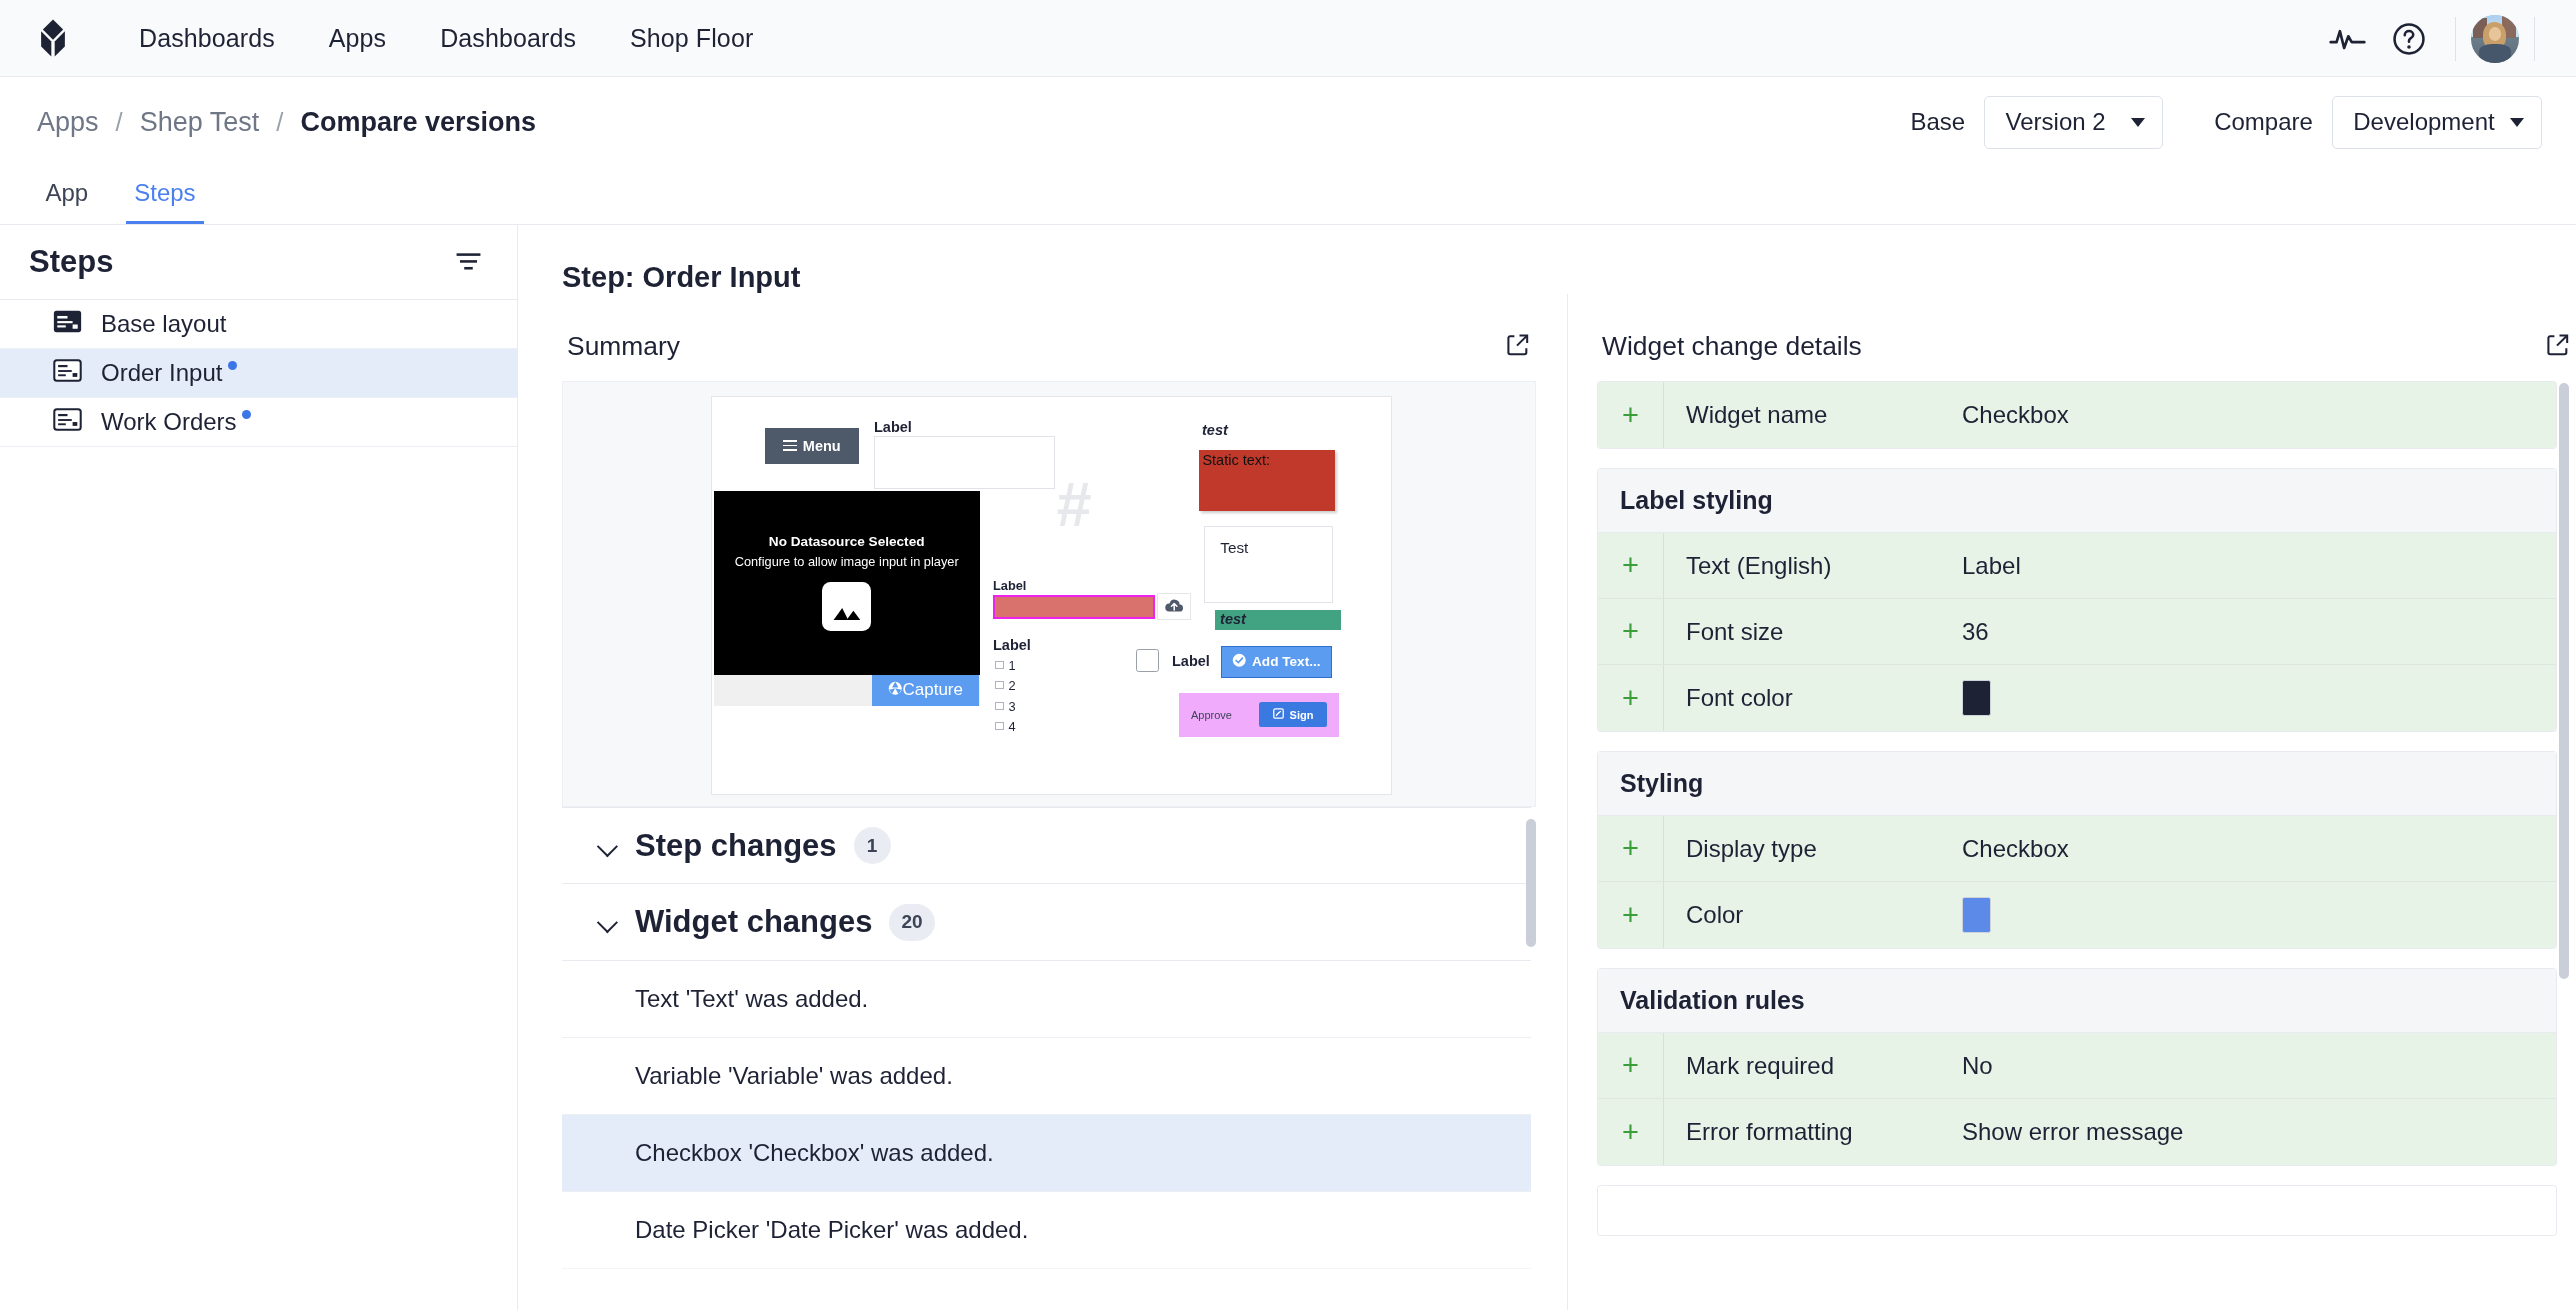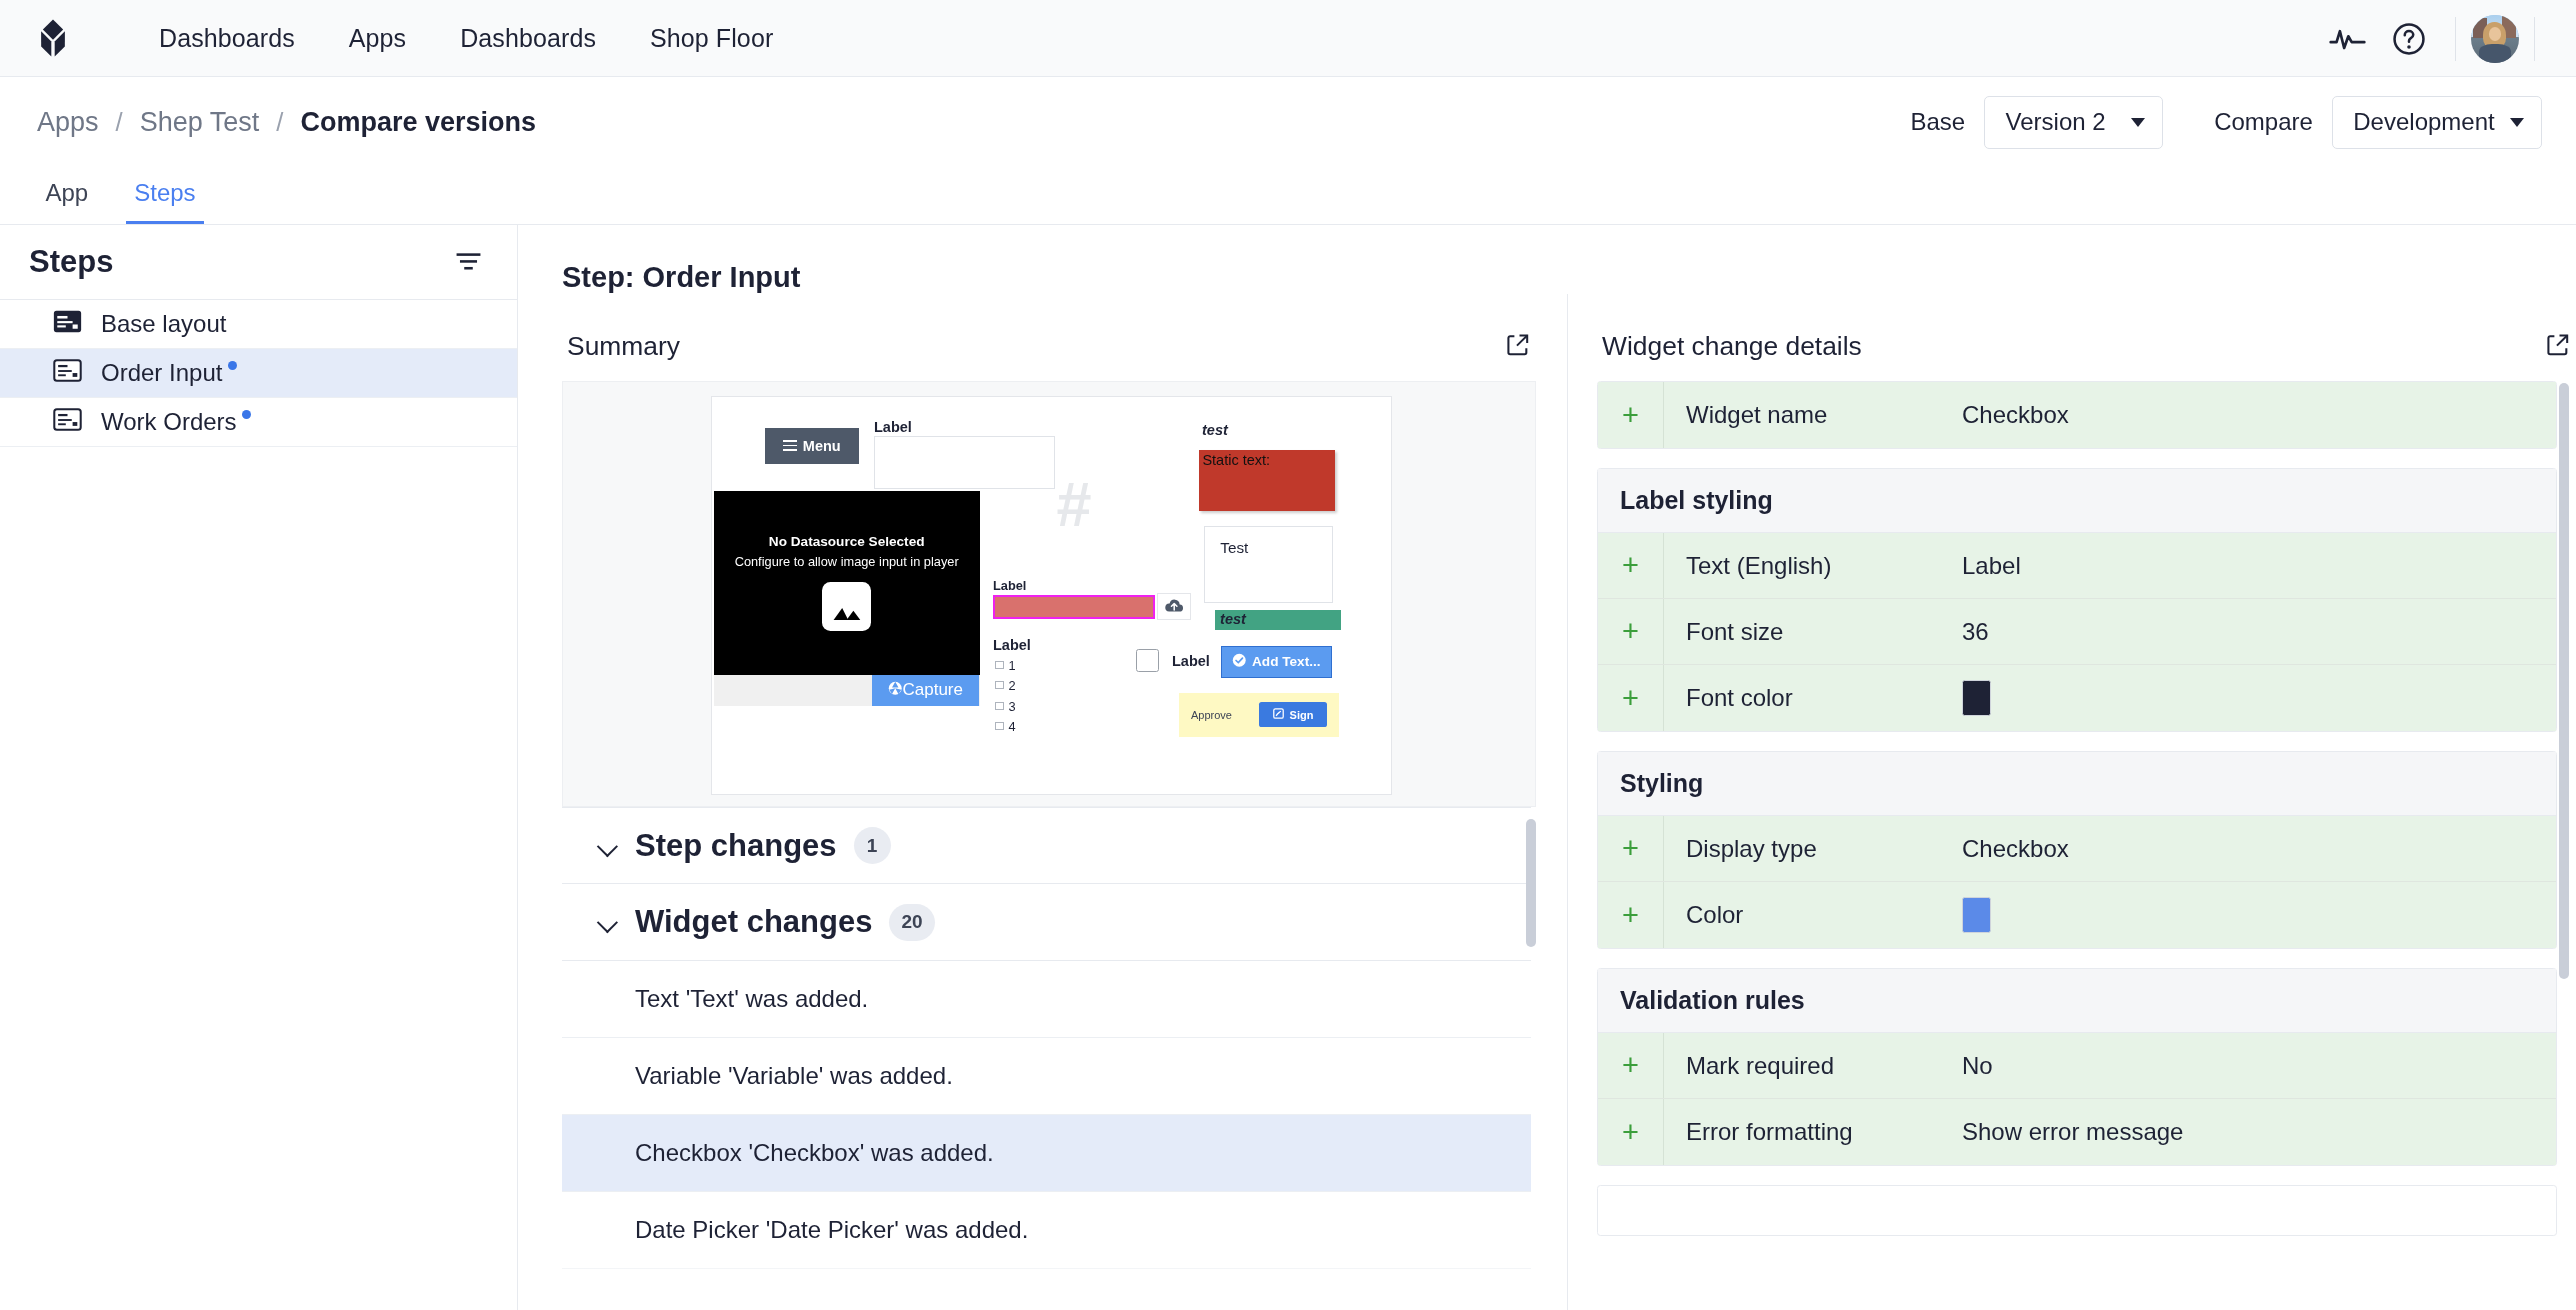--- a/index.html
+++ b/index.html
@@ -10,21 +10,20 @@
     color: #1e2235;
     overflow: hidden;
   }
 
   
   .topnav {
     height: 77px; background: #f9fafb;
     border-bottom: 0.9px solid #e7eaef;
     display: flex; align-items: center; padding: 0 31px;
     position: relative;
-    gap: 20px;
   }
   .logo { width: 44px; height: 44px; margin-right: 37px; flex: 0 0 auto; }
   .topnav-links { display: flex; align-items: center; gap: 0px; }
   .topnav-link {
     font-size: 25px; color: #1e2235; padding: 0 27px;
     letter-spacing: 0.1px; white-space: nowrap; cursor: pointer;
   }
   .topnav-right {
     position: absolute; right: 25.6px; top: 0; height: 77px;
     display: flex; align-items: center; gap: 0;
@@ -170,21 +169,21 @@
   .pv-red { background: #c0392b; color: #111; font-size: 14.5px; padding: 2.6px 3.4px;
      box-shadow: 1.7px 1.7px 2.6px rgba(0,0,0,.2); }
   .pv-testbox { border: 0.9px solid #e0e3e8; background:#fff; font-size: 15.3px;
      color:#1e2235; padding: 12px 0 0 15.3px; }
   .pv-green { background: #42a383; color:#1e2235; font-style: italic; font-size: 14.5px;
      font-weight:700; padding: 1.7px 5.1px; }
   .pv-bigcb { width: 23px; height: 23px; border: 1.7px solid #9aa0a8; background:#fff; border-radius:2.6px;}
   .pv-addtext { background: #5b9bf0; border: 1.7px solid #2f6fd0; color: #fff;
      font-size: 13.6px; font-weight: 700; display:flex; align-items:center;
      justify-content:center; gap: 5.1px; }
-  .pv-approve { background: #fef9c3; display:flex; align-items:center;
+  .pv-approve { background: #f0abfc; display:flex; align-items:center;
      justify-content:space-between; padding: 0 12px; }
   .pv-approve .ap { font-size: 11px; color:#3d4455; }
   .pv-sign { background:#3a7ae0; color:#fff; font-size:11px; font-weight:700;
      padding: 6px 13.6px; border-radius:2.6px; display:flex; align-items:center; gap:6px; }
 
   
   .changes-wrap { flex: 1; min-height: 0; position: relative; overflow: hidden;
      border-top: 0; }
   .changes-scroll { height: 100%; overflow: hidden; padding-right: 5.1px; }
   .acc-head {

